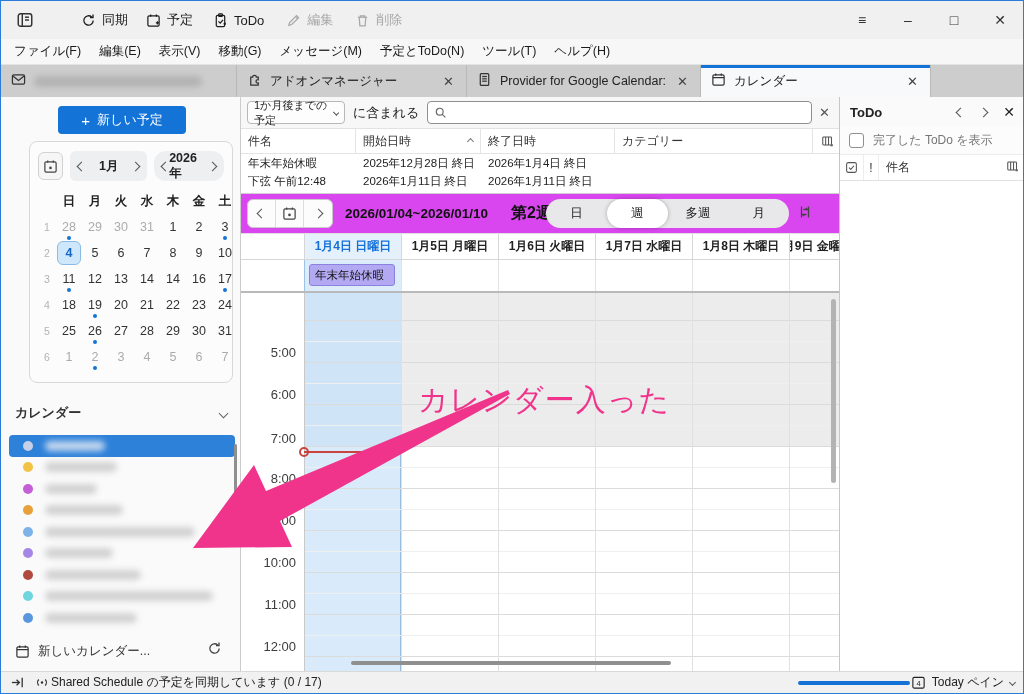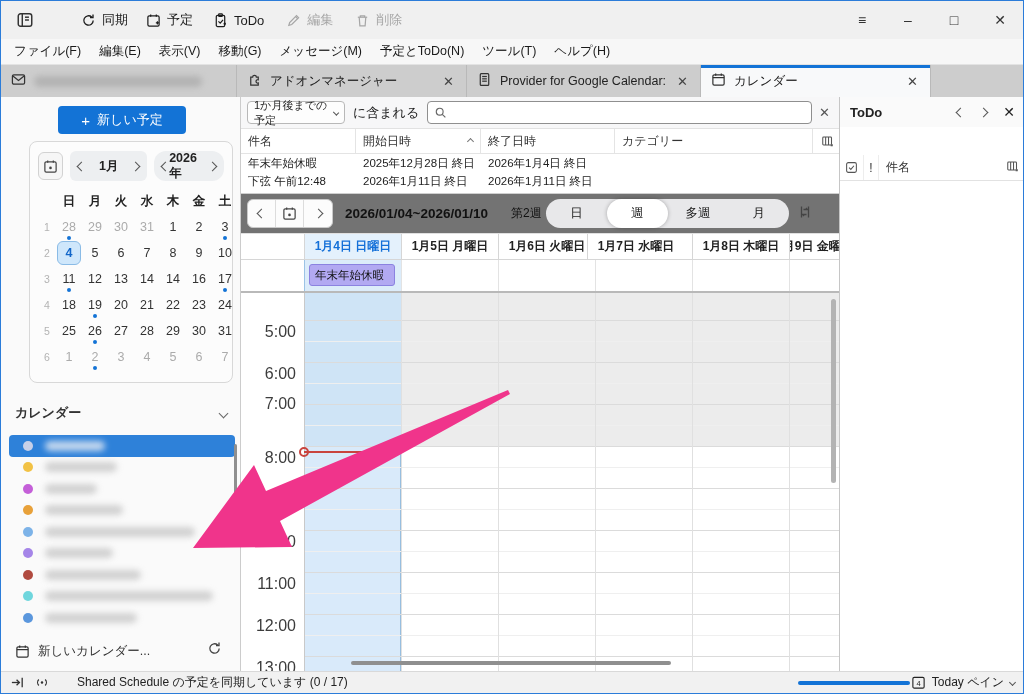--- a/index.html
+++ b/index.html
@@ -76,26 +76,26 @@
   .el-hcell { position:absolute; top:0; height:25px; display:flex; align-items:center; padding:0 7px; border-right:1px solid #e4e4e4; }
   .el-hcell .chev.up { margin-left:auto; border-color:#777; }
   .c0 { left:0;    width:115px; }
   .c1 { left:115px; width:125px; }
   .c2 { left:240px; width:134px; }
   .c3 { left:374px; width:198px; }
   .el-picker { position:absolute; right:4px; top:5px; color:#555; }
   .el-row { position:absolute; left:0; right:0; height:18px; font-size:11.5px; color:#222; }
   .el-cell { position:absolute; top:0; height:18px; display:flex; align-items:center; padding:0 7px; white-space:nowrap; overflow:hidden; }
 
-  .weektoolbar { position:absolute; top:97px; left:0; right:0; height:40px; background:#737373; border-bottom:1px solid #e0e0e0; display:flex; align-items:center; }
+  .weektoolbar { position:absolute; top:97px; left:0; right:0; height:40px; background:#d946ef; border-bottom:1px solid #e0e0e0; display:flex; align-items:center; }
   .wk-nav { margin-left:6px; display:flex; border:1px solid #c9c9c9; border-radius:6px; overflow:hidden; background:#fcfcfc; }
   .wk-nav > div { width:28px; height:27px; display:flex; align-items:center; justify-content:center; border-right:1px solid #dcdcdc; color:#444; }
   .wk-nav > div:last-child { border-right:none; }
   .wk-range { margin-left:12px; font-size:13.5px; font-weight:bold; color:#111; }
-  .wk-num { position:absolute; left:270px; font-size:12px; font-weight:normal; color:#111; }
+  .wk-num { position:absolute; left:270px; font-size:16px; font-weight:bold; color:#111; }
   .segmented { position:absolute; left:305px; width:243px; height:29px; background:#e8e8ea; border-radius:15px; display:flex; align-items:center; font-size:12.5px; color:#222; }
   .seg-opt { flex:1; text-align:center; height:29px; line-height:29px; border-radius:15px; }
   .seg-opt.active { background:#fff; box-shadow:0 0 4px rgba(0,0,0,.28); }
   .rotate-btn { position:absolute; left:556px; color:#444; }
 
   .dayheader { position:absolute; top:137px; left:0; right:0; height:26px; border-bottom:1px solid #d6d6d6; background:#fff; }
   .dh-cell { position:absolute; top:0; height:25px; display:flex; align-items:center; justify-content:center; font-size:12px; font-weight:bold; color:#222; border-left:1px solid #d6d6d6; overflow:hidden; white-space:nowrap; }
   .dh-cell.selected { background:#e4f1fc; color:#1470d8; }
   .alldayrow { position:absolute; top:163px; left:0; right:0; height:33px; border-bottom:2px solid #b9b9b9; background:#fff; }
   .ad-cell { position:absolute; top:0; height:31px; border-left:1px solid #e3e3e3; }
@@ -103,21 +103,21 @@
   .allday-chip { position:absolute; left:4px; top:4px; right:6px; height:22px; background:#b2a9f2; border:1px solid #8b82e0; border-radius:3px; font-size:11.5px; color:#111; display:flex; align-items:center; padding-left:5px; white-space:nowrap; overflow:hidden; }
 
   .grid { position:absolute; top:196px; left:0; right:0; bottom:0; overflow:hidden; background:#fff; }
   .offhours { position:absolute; left:160px; right:0; top:0; height:153px; background:#ececec; }
   .selcol { position:absolute; left:63px; width:97px; top:0; bottom:0; background:#d9eafa; border-left:1px solid #97bedf; border-right:1px solid #97bedf; }
   .selcol-top { position:absolute; left:63px; width:97px; top:0; height:153px; background:#cfe4f6; }
   .hline { position:absolute; left:63px; right:0; height:1px; background:#dbdbdb; }
   .hhalf { position:absolute; left:63px; right:0; height:1px; background:#efefef; }
   .vline { position:absolute; top:0; bottom:0; width:1px; background:#e0e0e0; }
   .vline.gutter { background:#c9c9c9; }
-  .hlabel { position:absolute; left:0; width:55px; text-align:right; font-size:16px; color:#3c3c3c; }
+  .hlabel { position:absolute; left:0; width:55px; text-align:right; font-size:13px; color:#3c3c3c;margin-top:22px; }
   .nowline { position:absolute; left:63px; width:97px; height:2px; background:#c9443e; top:158px; }
   .nowdot { position:absolute; left:58px; top:154px; width:10px; height:10px; border:2px solid #c9443e; border-radius:50%; background:transparent; }
   .vscroll { position:absolute; right:3px; top:6px; width:5px; height:184px; background:#b3b3b3; border-radius:3px; }
   .hscroll { position:absolute; left:110px; top:368px; width:320px; height:4px; background:#8f8f8f; border-radius:2px; }
 
   
   .todopanel { position:absolute; left:838px; top:96px; width:186px; height:576px; background:#fff; border-left:1px solid #c6c6c6; }
   .todo-header { position:absolute; top:0; left:0; right:0; height:30px; background:#fafafa; display:flex; align-items:center; padding:0 10px; font-size:13px; font-weight:bold; color:#222; }
   .todo-nav { margin-left:auto; display:flex; align-items:center; gap:16px; }
   .todo-close { font-size:14px; font-weight:bold; color:#222; }
@@ -126,21 +126,21 @@
   .todo-cols { position:absolute; top:58px; left:0; right:0; height:26px; border-bottom:1px solid #e2e2e2; display:flex; align-items:center; font-size:12px; color:#333; }
   .tc-check { width:24px; display:flex; align-items:center; justify-content:center; border-right:1px solid #ededed; height:100%; color:#555; }
   .tc-pri { width:15px; text-align:center; border-right:1px solid #ededed; height:100%; line-height:26px; }
   .tc-subj { flex:1; padding-left:7px; }
   .tc-picker { margin-right:5px; color:#555; }
   .todo-new { position:absolute; left:5px; right:5px; bottom:5px; height:27px; border:1px solid #b5b5b5; border-radius:2px; background:#fff; font-size:12px; color:#444; display:flex; align-items:center; padding-left:7px; }
 
   
   .statusbar { position:absolute; left:0; bottom:0; width:100%; height:22px; background:#f1f1f1; border-top:1px solid #d9d9d9; display:flex; align-items:center; font-size:12px; color:#222; }
   .sb-icon { margin-left:9px; color:#333; display:flex; align-items:center; }
-  .sb-text { margin-left:27px; white-space:nowrap; }
+  .sb-text { margin-left:1px; white-space:nowrap; }
   .progress { position:absolute; left:797px; top:9px; width:112px; height:4px; border-radius:2px; background:#1373d6; }
   .todaypane { position:absolute; right:8px; top:0; height:21px; display:flex; align-items:center; gap:6px; font-size:12px; color:#222; }
 
   
   .annotation-text { position:absolute; left:417px; top:379px; font-size:30px; font-weight:500; letter-spacing:1px; z-index:60; }
   .arrow-svg { position:absolute; left:0; top:0; z-index:59; pointer-events:none; }
 </style>
 </head>
 <body>
 
@@ -499,21 +499,21 @@
             <path d="M6.5 5.5h4l-1.5-1.5"></path>
             <path d="M9.5 10.5h-4l1.5 1.5"></path>
           </svg>
       </div>
     </div>
 
     <div class="dayheader" id="day-header">
         <div class="dh-cell selected" style="left: 63px; width: 97px;">1月4日 日曜日</div>
         <div class="dh-cell" style="left: 160px; width: 97px;">1月5日 月曜日</div>
         <div class="dh-cell" style="left: 257px; width: 97px;">1月6日 火曜日</div>
-        <div class="dh-cell" style="left: 346px; width: 97px;">1月7日 水曜日</div>
+        <div class="dh-cell" style="left: 354px; width: 97px;">1月7日 水曜日</div>
         <div class="dh-cell" style="left: 451px; width: 97px;">1月8日 木曜日</div>
         <div class="dh-cell" style="left: 548px; width: 50px;">1月9日 金曜日</div>
       </div>
     <div class="alldayrow" id="allday-row">
         <div class="ad-cell selected" style="left: 63px; width: 97px;">
           <div class="allday-chip" style="background: rgb(178, 169, 242);">年末年始休暇</div>
         </div>
         <div class="ad-cell" style="left: 160px; width: 97px;"></div>
         <div class="ad-cell" style="left: 257px; width: 97px;"></div>
         <div class="ad-cell" style="left: 354px; width: 97px;"></div>
@@ -527,21 +527,21 @@
       <div class="selcol-top"></div>
       <div id="grid-lines">
           <div class="hline" style="top: 27px;"></div>
           <div class="hhalf" style="top: 48px;"></div>
           <div class="hlabel" style="top: 30px;">5:00</div>
           <div class="hline" style="top: 69px;"></div>
           <div class="hhalf" style="top: 90px;"></div>
           <div class="hlabel" style="top: 72px;">6:00</div>
           <div class="hline" style="top: 111px;"></div>
           <div class="hhalf" style="top: 132px;"></div>
-          <div class="hlabel" style="top: 102px;">7:00</div>
+          <div class="hlabel" style="top: 116px;">7:00</div>
           <div class="hline" style="top: 153px;"></div>
           <div class="hhalf" style="top: 174px;"></div>
           <div class="hlabel" style="top: 156px;">8:00</div>
           <div class="hline" style="top: 195px;"></div>
           <div class="hhalf" style="top: 216px;"></div>
           <div class="hlabel" style="top: 198px;">9:00</div>
           <div class="hline" style="top: 237px;"></div>
           <div class="hhalf" style="top: 258px;"></div>
           <div class="hlabel" style="top: 240px;">10:00</div>
           <div class="hline" style="top: 279px;"></div>
@@ -568,20 +568,24 @@
 
   <div class="todopanel">
     <div class="todo-header">
       <span>ToDo</span>
       <span class="todo-nav">
         <span class="chev left"></span>
         <span class="chev right"></span>
         <span class="todo-close">✕</span>
       </span>
     </div>
+    <div class="todo-completed">
+      <span class="checkbox"></span>
+      <span>完了した ToDo を表示</span>
+    </div>
     <div class="todo-cols">
       <span class="tc-check">
         <svg width="13" height="13" viewBox="0 0 16 16" fill="none" stroke="currentColor" stroke-width="1.3">
             <rect x="2" y="2" width="12" height="12" rx="2"></rect>
             <path d="M5 8.2l2.2 2.2 3.8-4.6"></path>
           </svg>
       </span>
       <span class="tc-pri">!</span>
       <span class="tc-subj">件名</span>
       <span class="tc-picker">
@@ -618,14 +622,15 @@
           <text x="8" y="11.5" text-anchor="middle" font-size="8" fill="currentColor" stroke="none">4</text>
         </svg>
       <span>Today ペイン</span>
       <span class="chev down sm"></span>
     </span>
   </div>
 
   <svg class="arrow-svg" width="1024" height="694" viewBox="0 0 1024 694">
     <polygon id="annotation-arrow-shape" points="507,389 265,490 253,464 192,547 291,546 279,520 509,393" fill="#f0348b"></polygon>
   </svg>
+  <div class="annotation-text" style="color: rgb(240, 52, 139);">カレンダー入った</div>
 
 </div>
 
 </body></html>

